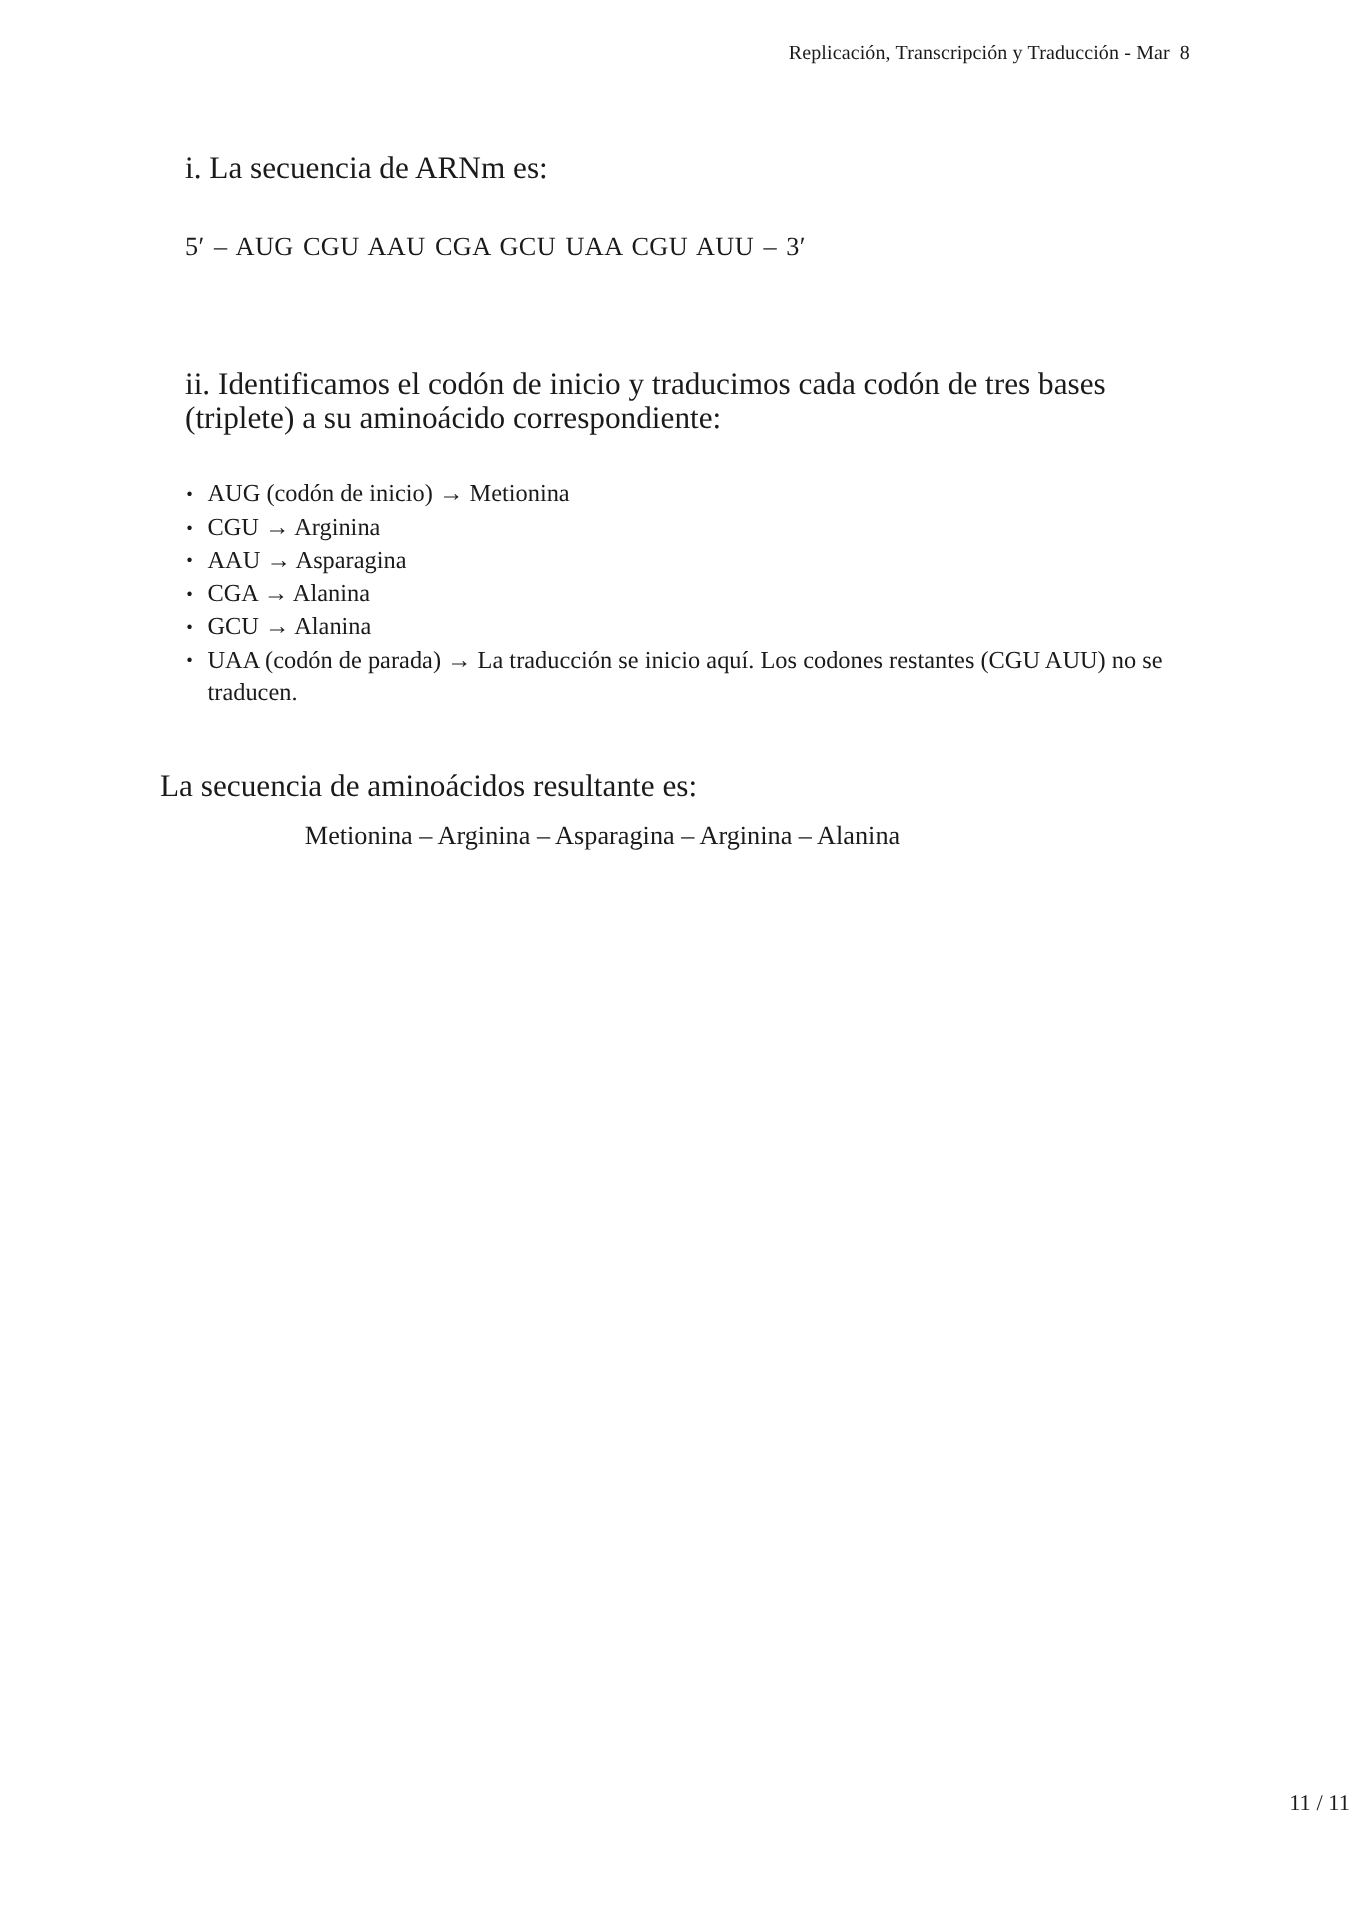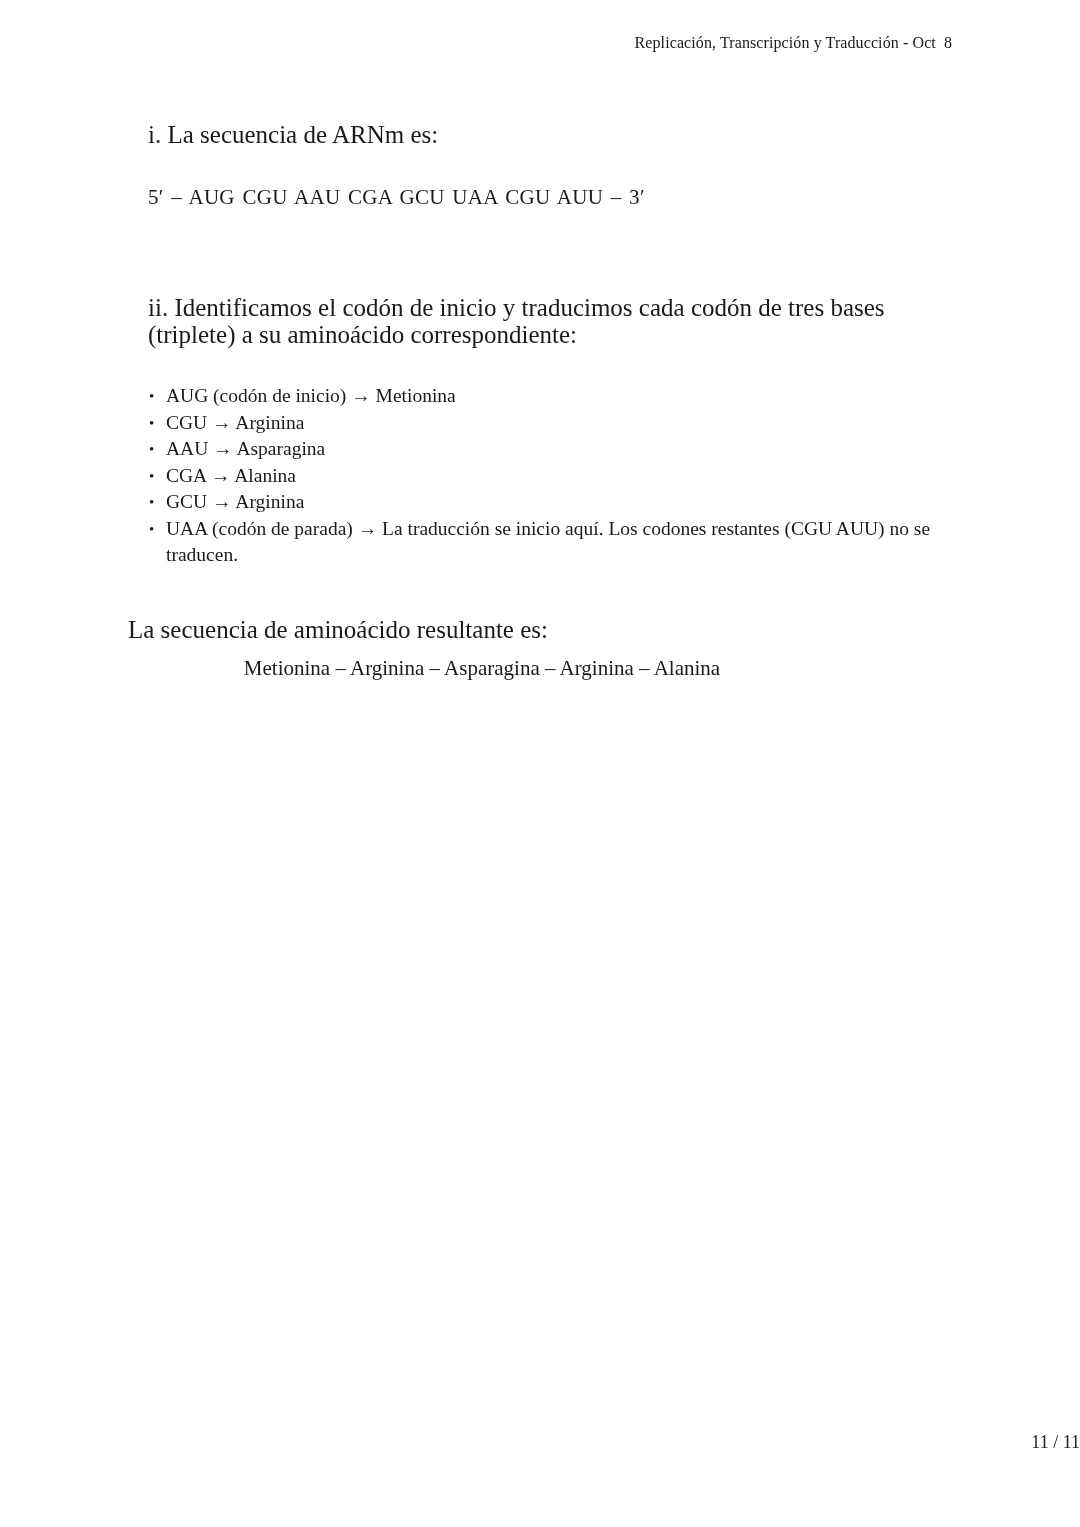--- a/index.html
+++ b/index.html
@@ -15,33 +15,33 @@
     .bullets li { position: relative; padding-left: 18px; }
     .bullets li::before { content: "•"; position: absolute; left: 1px; top: 0; font-size: 15px; }
     .result-label { left: 128px; top: 617px; }
     .result-seq { left: 0; width: 964px; top: 655px; text-align: center; font-size: 21px; }
     .footer { position: absolute; top: 1432px; left: 0; width: 1080px; text-align: right; font-size: 18px; }
   </style>
 </head>
 <body>
 
 <div class="header">
-  <span>Replicación, Transcripción y Traducción - Oct</span><span class="pg">8</span>
+  <span>Replicación, Transcripción y Traducción - Mar</span><span class="pg">8</span>
 </div>
 
 <div class="p item-i">i. La secuencia de ARNm es:</div>
 <div class="p mrna">5′ – AUG CGU AAU CGA GCU UAA CGU AUU – 3′</div>
 
 <div class="p item-ii">ii. Identificamos el codón de inicio y traducimos cada codón de tres bases (triplete) a su aminoácido correspondiente:</div>
 
 <ul class="bullets">
   <li>AUG (codón de inicio) → Metionina</li>
   <li>CGU → Arginina</li>
   <li>AAU → Asparagina</li>
   <li>CGA → Alanina</li>
-  <li>GCU → Arginina</li>
+  <li>GCU → Alanina</li>
   <li>UAA (codón de parada) → La traducción se inicio aquí. Los codones restantes (CGU AUU) no se traducen.</li>
 </ul>
 
-<div class="p result-label">La secuencia de aminoácido resultante es:</div>
+<div class="p result-label">La secuencia de aminoácidos resultante es:</div>
 <div class="p result-seq">Metionina – Arginina – Asparagina – Arginina – Alanina</div>
 
 <div class="footer">11 / 11</div>
 
 </body></html>

